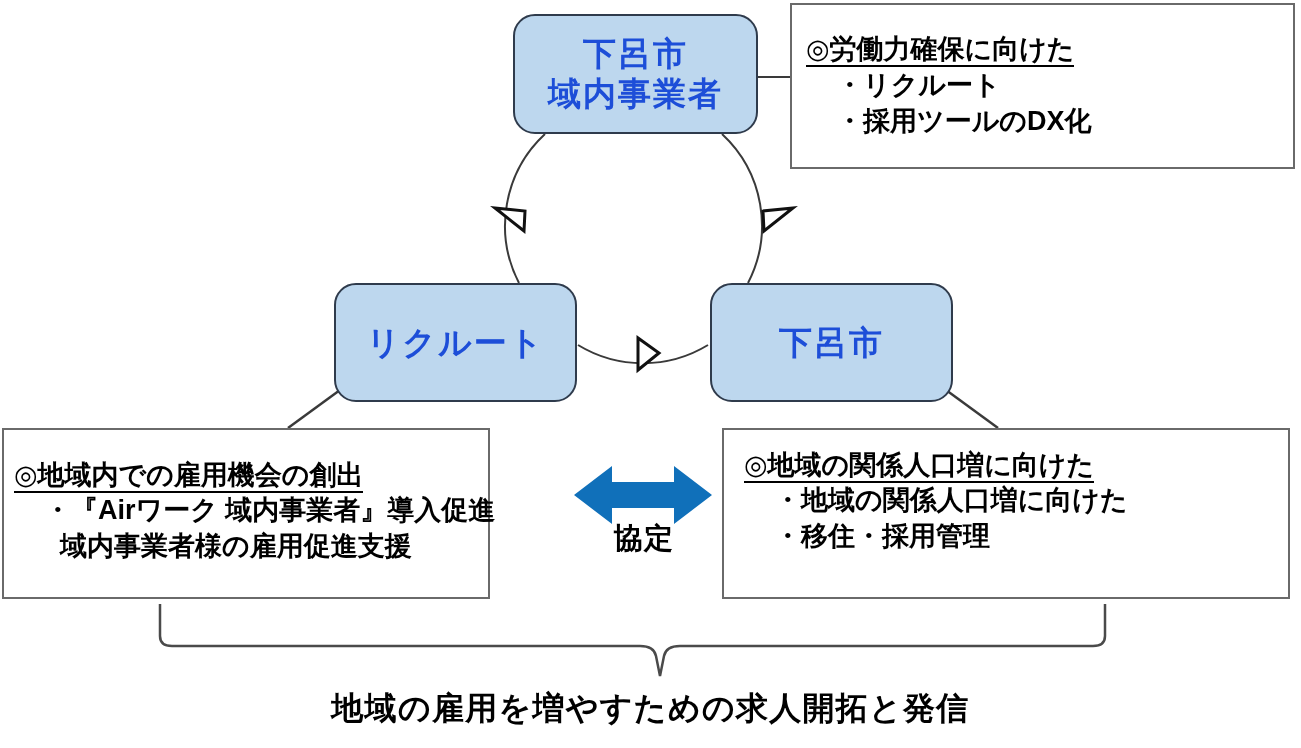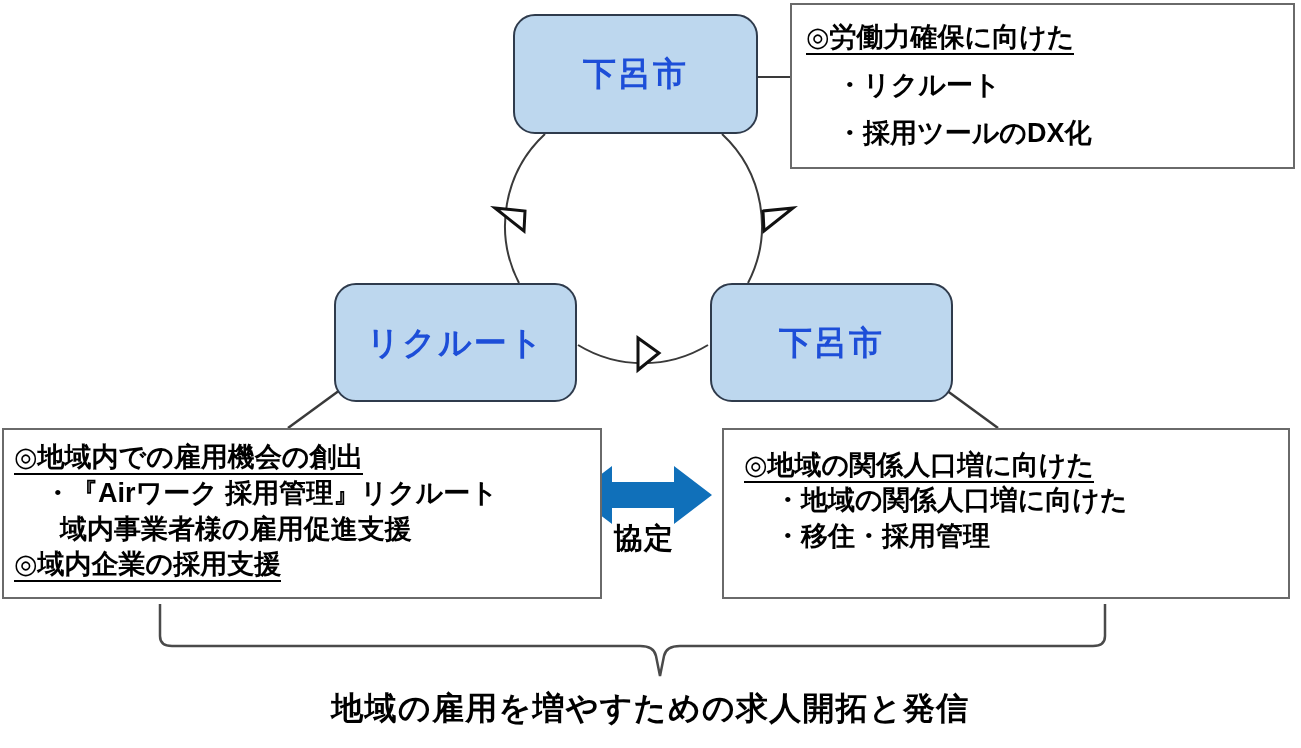--- a/index.html
+++ b/index.html
@@ -66,24 +66,23 @@
     background: #ffffff;
     border: 2px solid #6a6a6a;
     z-index: 2;
     display: flex;
     flex-direction: column;
     justify-content: center;
   }
   #box-top-right {
     left: 790px; top: 3px; width: 505px; height: 166px;
     padding: 0 0 0 14px;
-    gap: 12px;
   }
   #box-bottom-left {
-    left: 2px; top: 428px; width: 600px; height: 171px;
+    left: 2px; top: 428px; width: 488px; height: 171px;
     padding: 0 0 4px 10px;
   }
   #box-bottom-right {
     left: 722px; top: 428px; width: 568px; height: 171px;
     padding: 0 0 24px 20px;
   }
 
   .d-head {
     font-size: 27px;
     font-weight: bold;
@@ -177,20 +176,21 @@
                L 664 656
                Q 666 646 680 646
                L 1093 646
                Q 1105 646 1105 636
                L 1105 604"></path>
     </g>
   </svg>
 
   <div class="node" id="node-top">
     <span class="line">下呂市</span>
+    <span class="line">域内事業者</span>
   </div>
 
   <div class="node" id="node-left">
     <span class="line">リクルート</span>
   </div>
 
   <div class="node" id="node-right">
     <span class="line">下呂市</span>
   </div>
 
@@ -199,25 +199,22 @@
       <span class="u">◎労働力確保に向けた</span>
     </div>
     <div class="d-item indent-1">・リクルート</div>
     <div class="d-item indent-1">・採用ツールのDX化</div>
   </div>
 
   <div class="detail-box" id="box-bottom-left">
     <div class="d-head">
       <span class="u">◎地域内での雇用機会の創出</span>
     </div>
-    <div class="d-item indent-1">・『Airワーク 採用管理』リクルート</div>
+    <div class="d-item indent-1">・『Airワーク 域内事業者』導入促進</div>
     <div class="d-item indent-2">域内事業者様の雇用促進支援</div>
-    <div class="d-head">
-      <span class="u">◎域内企業の採用支援</span>
-    </div>
   </div>
 
   <div class="detail-box" id="box-bottom-right">
     <div class="d-head">
       <span class="u">◎地域の関係人口増に向けた</span>
     </div>
     <div class="d-item indent-1">・地域の関係人口増に向けた</div>
     <div class="d-item indent-1">・移住・採用管理</div>
   </div>
 

